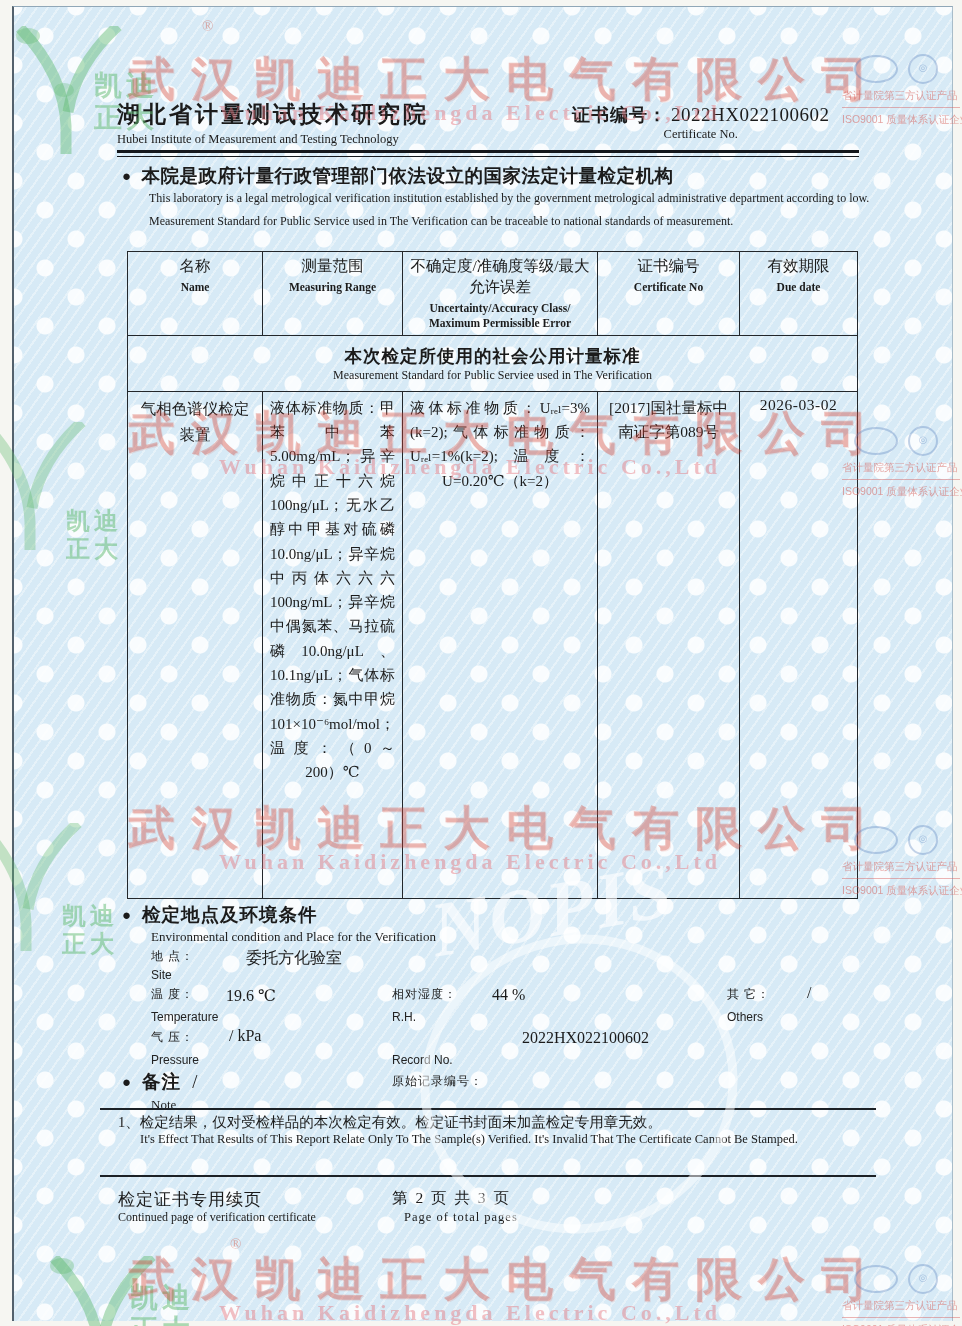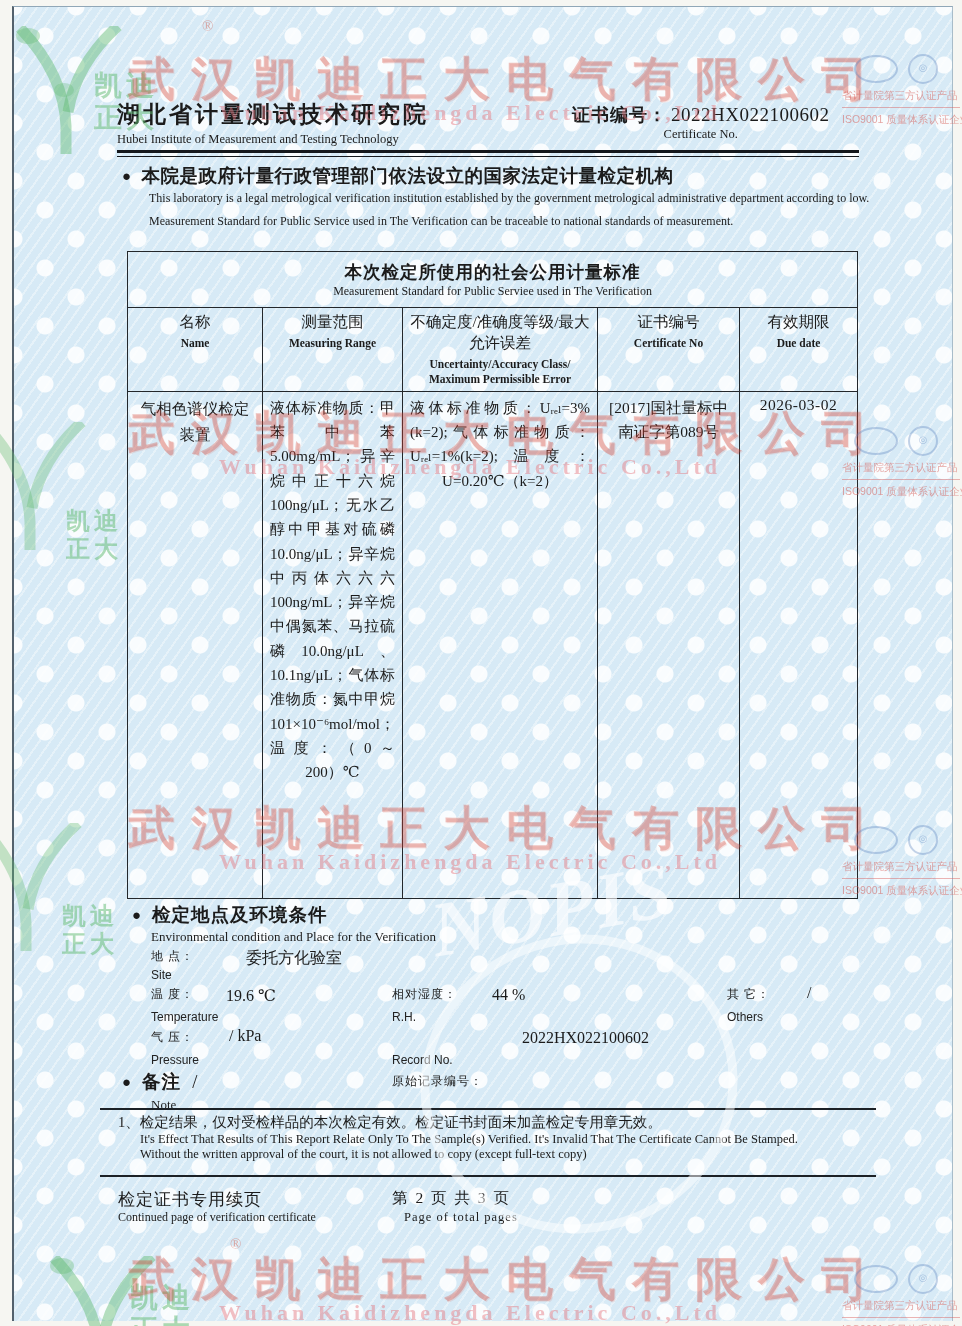--- a/index.html
+++ b/index.html
@@ -122,58 +122,58 @@
   <table class="std abs" style="left:113px;top:244px;">
     <colgroup>
         <col style="width:135px">
         <col style="width:140px">
         <col style="width:195px">
         <col style="width:142px">
         <col style="width:118px">
       </colgroup>
     <tbody>
       <tr>
+        <th class="colhead">
+          <div class="c cn">名称</div>
+            <div class="e en">Name</div>
+        </th>
+        <th class="colhead">
+          <div class="c cn">测量范围</div>
+            <div class="e en">Measuring Range</div>
+        </th>
+        <th class="colhead">
+          <div class="c cn">不确定度/准确度等级/最大允许误差</div>
+            <div class="e en">Uncertainty/Accuracy Class/ Maximum Permissible Error</div>
+        </th>
+        <th class="colhead">
+          <div class="c cn">证书编号</div>
+            <div class="e en">Certificate No</div>
+        </th>
+        <th class="colhead">
+          <div class="c cn">有效期限</div>
+            <div class="e en">Due date</div>
+        </th>
+      </tr>
+      <tr>
         <td colspan="5">
           <div class="tbl-title-cn cn">本次检定所使用的社会公用计量标准</div>
           <div class="tbl-title-en en">Measurement Standard for Public Serviee used in The Verification</div>
         </td>
-      </tr>
-      <tr>
-        <th class="colhead">
-          <div class="c cn">名称</div>
-            <div class="e en">Name</div>
-        </th>
-        <th class="colhead">
-          <div class="c cn">测量范围</div>
-            <div class="e en">Measuring Range</div>
-        </th>
-        <th class="colhead">
-          <div class="c cn">不确定度/准确度等级/最大允许误差</div>
-            <div class="e en">Uncertainty/Accuracy Class/ Maximum Permissible Error</div>
-        </th>
-        <th class="colhead">
-          <div class="c cn">证书编号</div>
-            <div class="e en">Certificate No</div>
-        </th>
-        <th class="colhead">
-          <div class="c cn">有效期限</div>
-            <div class="e en">Due date</div>
-        </th>
       </tr>
       <tr>
         <td class="cell cell-name cn">气相色谱仪检定装置</td>
         <td class="cell cell-range cn">液体标准物质：甲苯中苯5.00mg/mL；异辛烷中正十六烷100ng/μL；无水乙醇中甲基对硫磷10.0ng/μL；异辛烷中丙体六六六100ng/mL；异辛烷中偶氮苯、马拉硫磷10.0ng/μL、10.1ng/μL；气体标准物质：氮中甲烷101×10⁻⁶mol/mol；温度：（0～200）℃</td>
         <td class="cell cell-unc cn">液体标准物质：Uᵣₑₗ=3%(k=2);气体标准物质：Uᵣₑₗ=1%(k=2);温度：U=0.20℃（k=2）</td>
         <td class="cell cell-cert cn">[2017]国社量标中南证字第089号</td>
         <td class="cell cell-due en">2026-03-02</td>
       </tr>
     </tbody>
   </table>
 
-  <div class="abs sec-head cn" style="left:108px;top:895px;margin-left:10px;"><span class="bullet">●</span><span>检定地点及环境条件</span></div>
+  <div class="abs sec-head cn" style="left:108px;top:895px;"><span class="bullet">●</span><span>检定地点及环境条件</span></div>
   <div class="abs sec-sub en" style="left:137px;top:922px;">Environmental condition and Place for the Verification</div>
 
   <div class="abs lbl cn" style="left:137px;top:941px;">地  点：</div>
   <div class="abs val cn" style="left:232px;top:941px;">委托方化验室</div>
   <div class="abs sub-en" style="left:137px;top:961px;">Site</div>
 
   <div class="abs lbl cn" style="left:137px;top:979px;">温 度：</div>
   <div class="abs val en" style="left:212px;top:979px;">19.6 ℃</div>
   <div class="abs sub-en" style="left:137px;top:1003px;">Temperature</div>
 
@@ -193,21 +193,20 @@
   <div class="abs val en" style="left:508px;top:1022px;">2022HX022100602</div>
   <div class="abs sub-en" style="left:378px;top:1046px;">Record No.</div>
 
   <div class="abs sec-head cn" style="left:108px;top:1062px;"><span class="bullet">●</span><span>备注</span>&nbsp;&nbsp;<span style="font-weight:normal;">/</span></div>
   <div class="abs sec-sub en" style="left:137px;top:1090px;">Note</div>
 
   <div class="abs thick-rule" style="left:86px;top:1101px;width:776px;"></div>
   <div class="abs" style="left:104px;top:1106px;width:770px;">
     <div class="note-cn cn">1、检定结果，仅对受检样品的本次检定有效。检定证书封面未加盖检定专用章无效。</div>
     <div class="note-en en">It's Effect That Results of This Report Relate Only To The Sample(s) Verified. It's Invalid That The Certificate Cannot Be Stamped.</div>
-    <div class="note-en en">Without the written approval of the court, it is not allowed to copy (except full-text copy)</div>
   </div>
   <div class="abs thick-rule" style="left:86px;top:1168px;width:776px;"></div>
 
   <div class="abs foot-cn cn" style="left:104px;top:1181px;">检定证书专用续页</div>
   <div class="abs foot-en en" style="left:104px;top:1203px;">Continued page of verification certificate</div>
   <div class="abs page-cn cn" style="left:378px;top:1181px;">第 2 页 共 3 页</div>
   <div class="abs page-en en" style="left:390px;top:1203px;">Page of    total pages</div>
 </div>
 
 <div class="emboss wm" style="left:420px;top:865px;width:340px;height:330px;">

